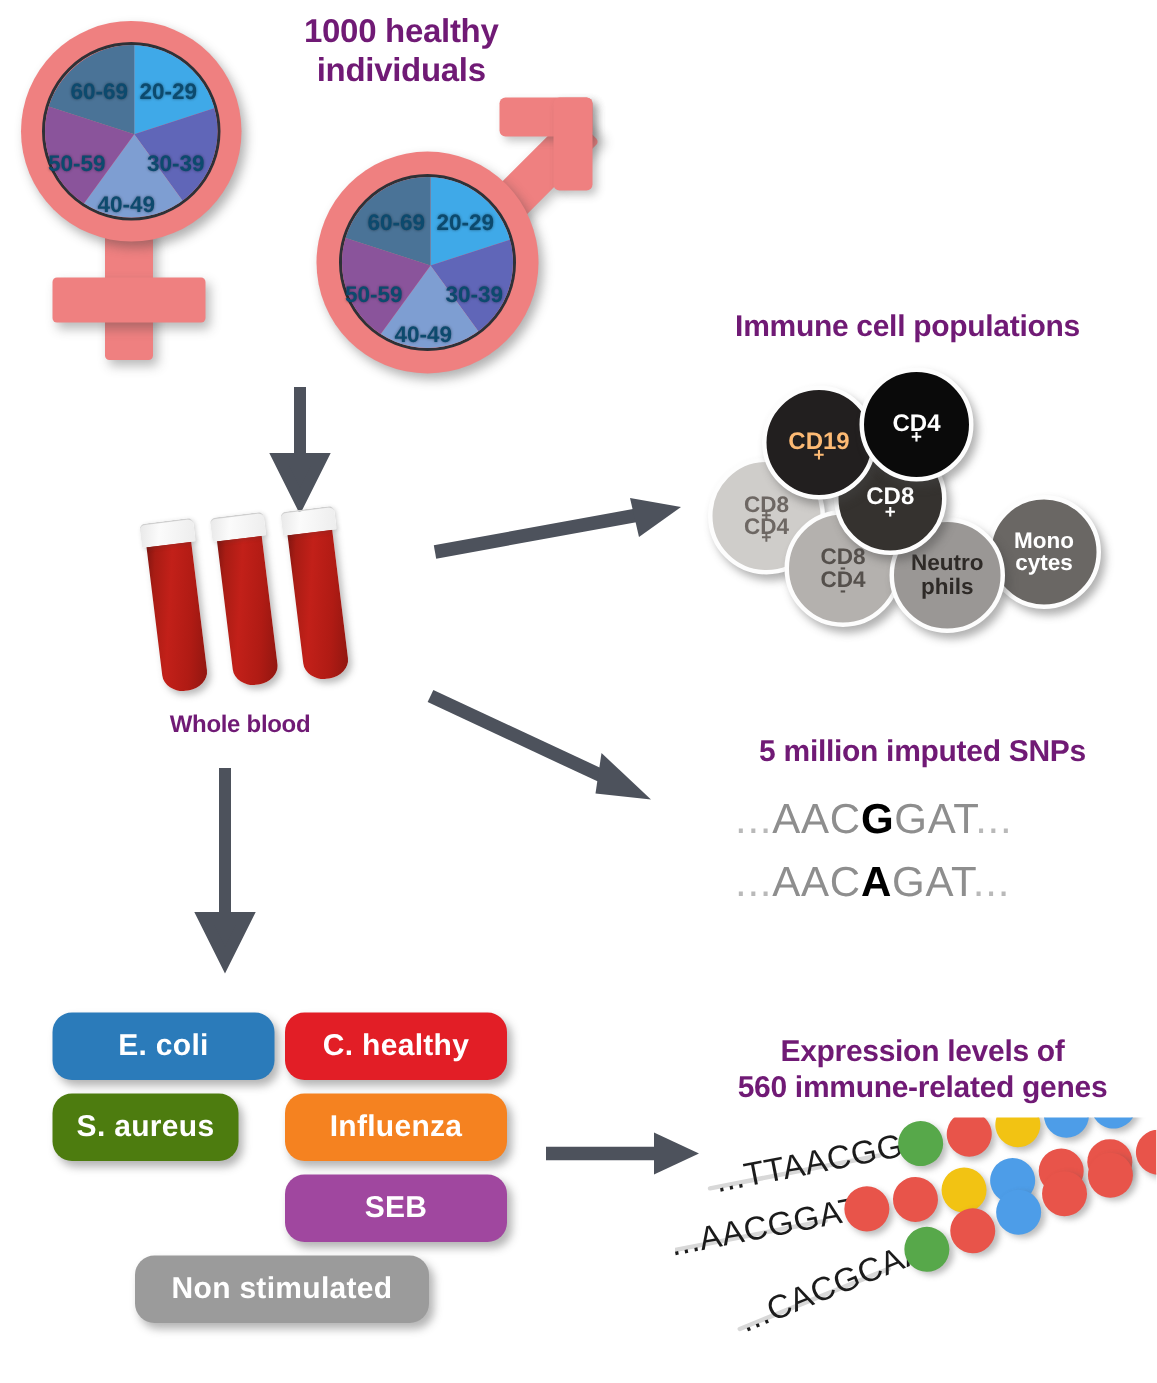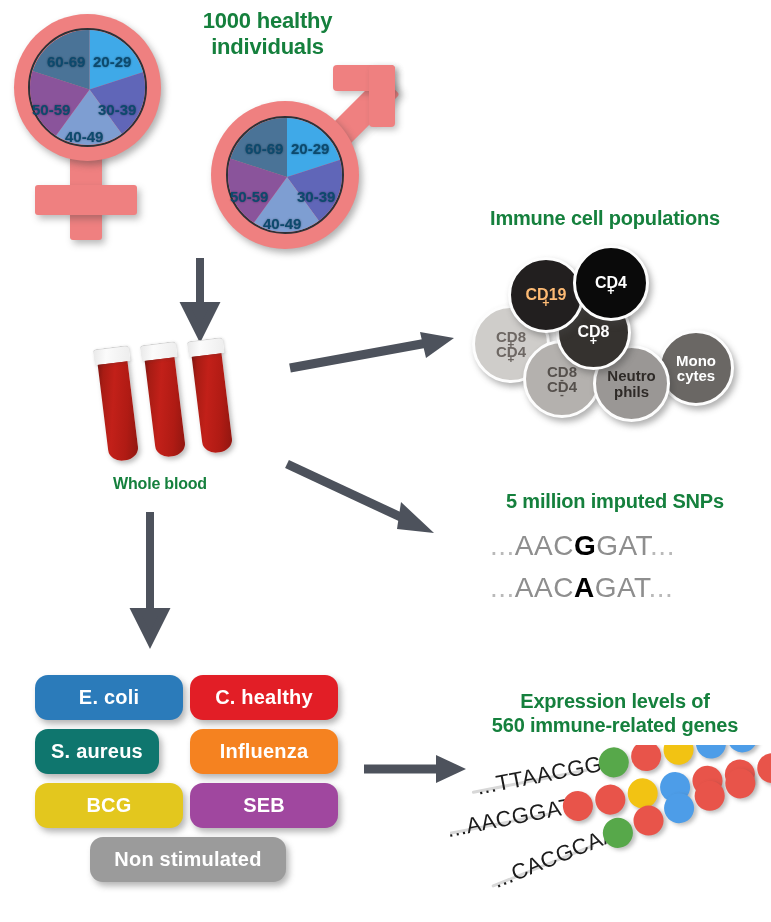--- a/index.html
+++ b/index.html
@@ -14,21 +14,21 @@
     font-family: "Liberation Sans", sans-serif;
     -webkit-font-smoothing: antialiased;
   }
   #stage { position: absolute; inset: 0; }
 
   .abs { position: absolute; }
 
   
   .heading {
     font-weight: bold;
-    color: #15803d;
+    color: #701a75;
     text-align: center;
     line-height: 1.18;
     letter-spacing: -0.2px;
   }
 
   
   .sym-wrap { position: absolute; }
   .sym-ring {
     position: absolute;
     border-radius: 50%;
@@ -316,23 +316,22 @@
       <span class="snp-dim">...</span><span class="snp-mid">AAC</span><span class="snp-hit">G</span><span class="snp-mid">GAT</span><span class="snp-dim">...</span>
     </div>
     <div class="snp-row" style="left:20px; top:42px; font-size:28px;">
       <span class="snp-dim">...</span><span class="snp-mid">AAC</span><span class="snp-hit">A</span><span class="snp-mid">GAT</span><span class="snp-dim">...</span>
     </div>
   </div>
 
   <div class="abs" style="left:30px; top:675px; width:320px; height:210px;">
     <div class="stim" style="left:5px; top:0px; width:148px; height:45px; background:#2b7bba; font-size:20px;">E. coli</div>
     <div class="stim" style="left:160px; top:0px; width:148px; height:45px; background:#e21e26; font-size:20px;">C. healthy</div>
-    <div class="stim" style="left:5px; top:54px; width:124px; height:45px; background:#0f766e; font-size:20px;">S. aureus</div>
+    <div class="stim" style="left:5px; top:54px; width:124px; height:45px; background:#4d7c0f; font-size:20px;">S. aureus</div>
     <div class="stim" style="left:160px; top:54px; width:148px; height:45px; background:#f58220; font-size:20px;">Influenza</div>
-    <div class="stim" style="left:5px; top:108px; width:148px; height:45px; background:#e3c71e; font-size:20px;">BCG</div>
     <div class="stim" style="left:160px; top:108px; width:148px; height:45px; background:#a0479f; font-size:20px;">SEB</div>
     <div class="stim" style="left:60px; top:162px; width:196px; height:45px; background:#9b9b9b; font-size:20px;">Non stimulated</div>
   </div>
 
   <div class="arrow" style="left:362px; top:752px; width:108px; height:34px;">
     <svg width="108" height="34" viewBox="0 0 108 34">
       <path d="M2 17 L78 17" stroke="#4d525c" stroke-width="9" fill="none"></path>
       <path d="M104 17 L74 3 L74 31 Z" fill="#4d525c"></path>
     </svg>
   </div>

